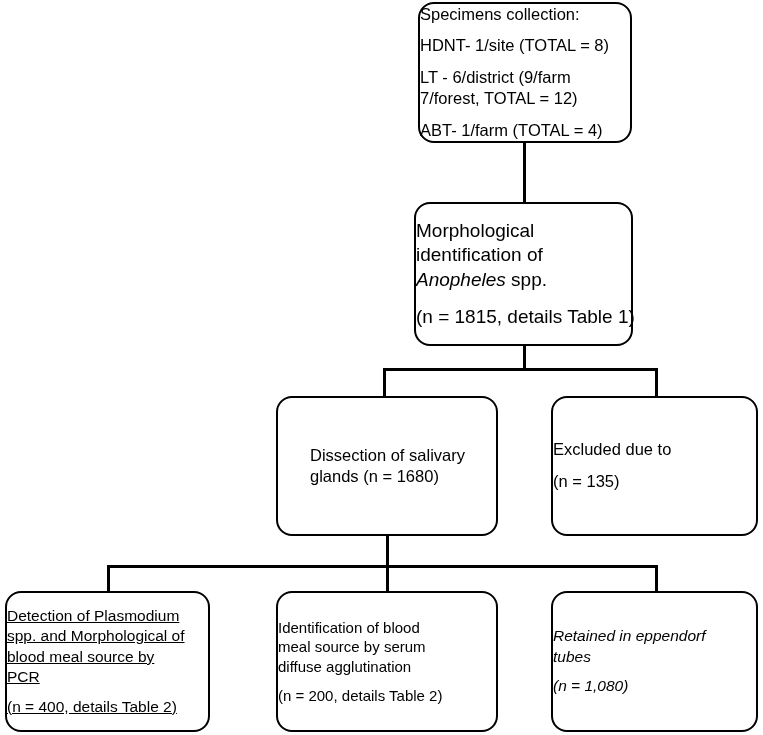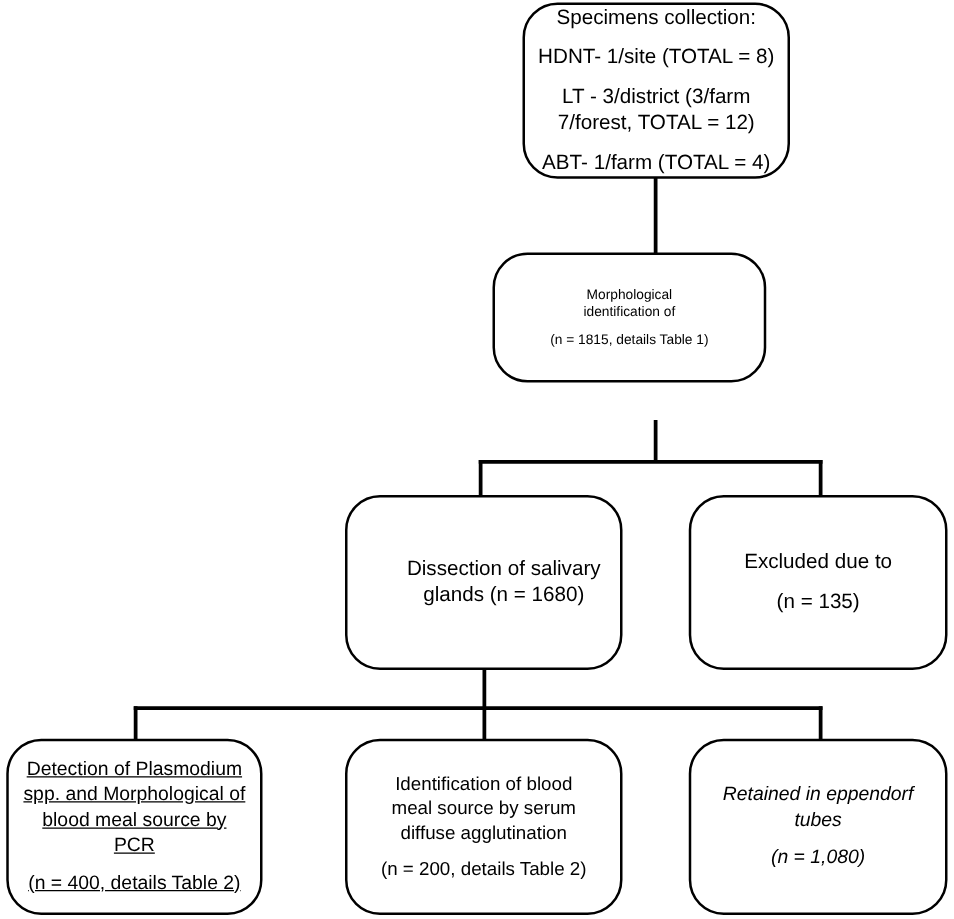--- a/index.html
+++ b/index.html
@@ -15,27 +15,26 @@
     position: relative;
     width: 763px;
     height: 735px;
     background: #ffffff;
     overflow: hidden;
   }
   .node {
     position: absolute;
     box-sizing: border-box;
     border: 2.5px solid #000000;
-    border-radius: 28px;
+    border-radius: 16px;
     background: #ffffff;
     display: flex;
     flex-direction: column;
     align-items: center;
     justify-content: center;
-    text-align: center;
     z-index: 2;
   }
   .node .line {
     display: block;
     line-height: 1.30;
     white-space: nowrap;
   }
   .node .para {
     display: block;
     width: 100%;
@@ -52,22 +51,22 @@
   }
   .v { width: 2.5px; }
   .h { height: 2.5px; }
 
   
   #node-specimens {
     left: 418px; top: 2px; width: 214px; height: 141px;
     font-size: 16.5px;
   }
   #node-morphological {
-    left: 394px; top: 202px; width: 219px; height: 104px;
-    font-size: 11px;
+    left: 414px; top: 202px; width: 219px; height: 144px;
+    font-size: 19px;
   }
   #node-dissection {
     left: 276px; top: 396px; width: 222px; height: 140px;
     font-size: 16.5px;
     padding-left: 32px;
   }
   #node-excluded {
     left: 551px; top: 396px; width: 207px; height: 140px;
     font-size: 16.5px;
   }
@@ -104,32 +103,33 @@
   <div class="connector v" style="left:655px; top:565px; height:28px;"></div>
 
   <div class="node" id="node-specimens">
     <span class="para">
         <span class="line">Specimens collection:</span>
       </span>
     <span class="para">
         <span class="line">HDNT- 1/site (TOTAL = 8)</span>
       </span>
     <span class="para">
-      <span class="line">LT - 3/district (3/farm</span>
+      <span class="line">LT - 6/district (9/farm</span>
       <span class="line">7/forest, TOTAL = 12)</span>
     </span>
     <span class="para">
         <span class="line">ABT- 1/farm (TOTAL = 4)</span>
       </span>
   </div>
 
   <div class="node" id="node-morphological">
     <span class="para">
       <span class="line">Morphological</span>
       <span class="line">identification of</span>
+      <span class="line"><span class="italic">Anopheles</span><span> spp.</span></span>
     </span>
     <span class="para">
         <span class="line">(n = 1815, details Table 1)</span>
       </span>
   </div>
 
   <div class="node" id="node-dissection">
     <span class="para">
       <span class="line">Dissection of salivary</span>
       <span class="line">glands (n = 1680)</span>

